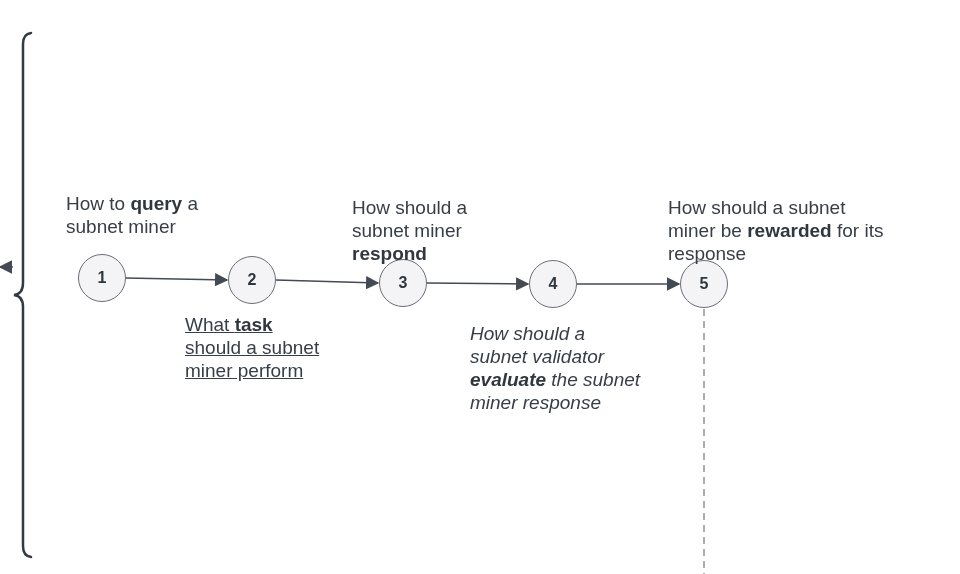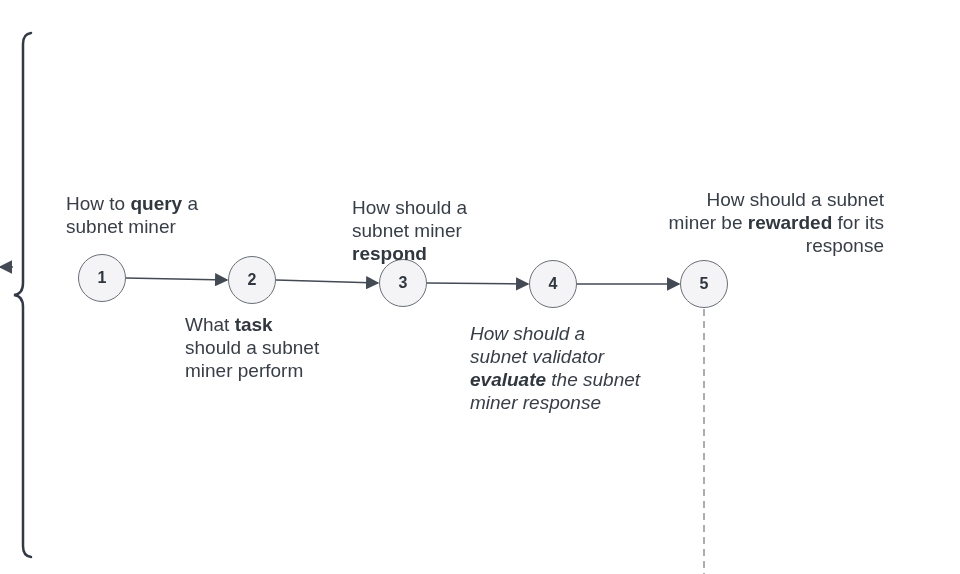--- a/index.html
+++ b/index.html
@@ -44,24 +44,24 @@
 
   .step-label {
     position: absolute;
     font-size: 19px;
     line-height: 23px;
     color: #373e47;
     text-align: left;
   }
   .step-label b { font-weight: bold; color: #30373f; }
   .l1 { left: 66px;  top: 192px; width: 136px; }
-  .l2 { left: 185px; top: 313px; width: 143px; }
+  .l2 { left: 185px; top: 313px; width: 143px; text-decoration: underline; }
   .l3 { left: 352px; top: 196px; width: 166px; }
   .l4 { left: 470px; top: 322px; width: 176px; font-style: italic; }
-  .l5 { left: 668px; top: 188px; width: 216px; text-align: right; }
+  .l5 { left: 668px; top: 196px; width: 216px; }
 </style>
 </head>
 <body>
 
 <div class="canvas">
 
   <svg class="layer" viewBox="0 0 960 574" xmlns="http://www.w3.org/2000/svg">
     <defs>
       <marker id="ah" viewBox="0 0 10 10" refX="9" refY="5" markerWidth="9.5" markerHeight="9.5" orient="auto-start-reverse">
         <path d="M0 0 L10 5 L0 10 z" fill="#434a54"></path>

